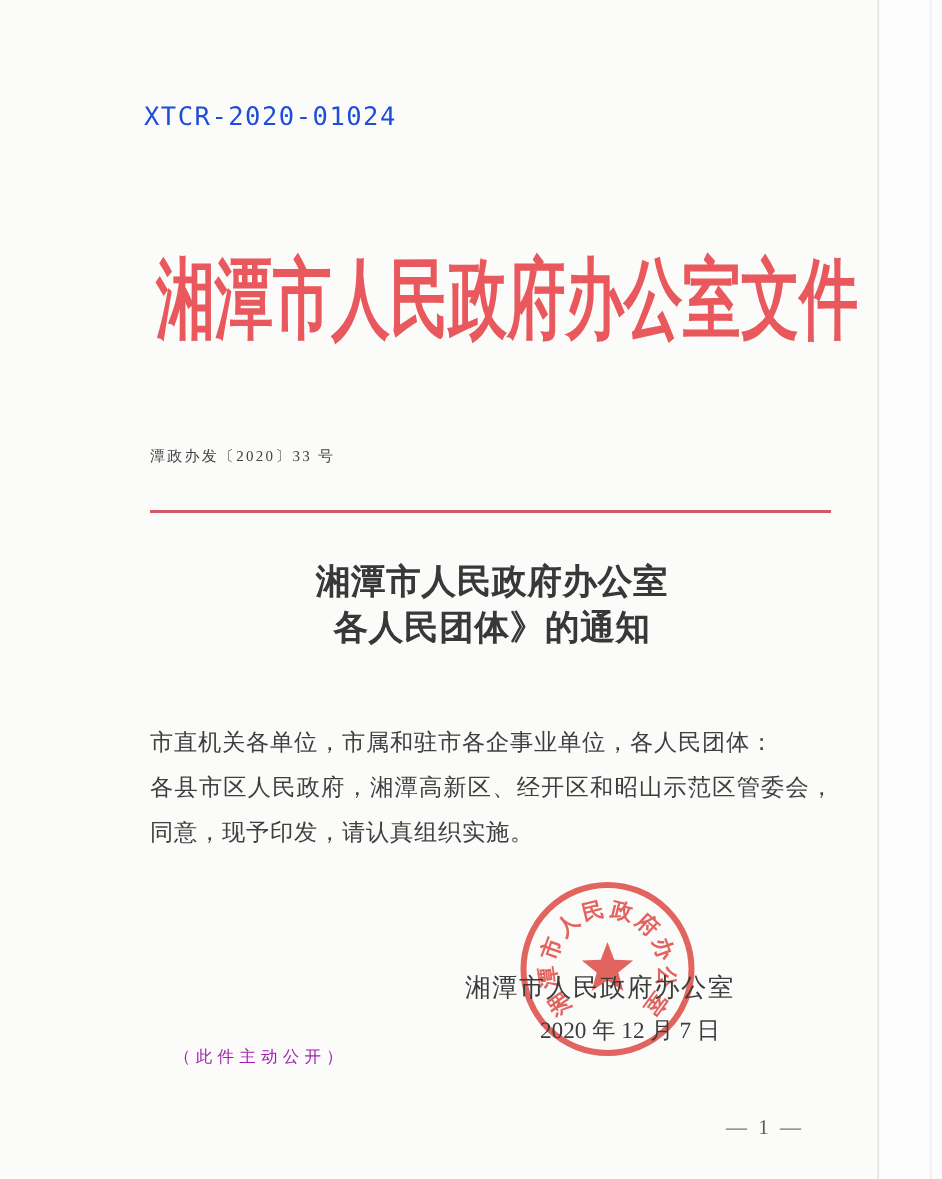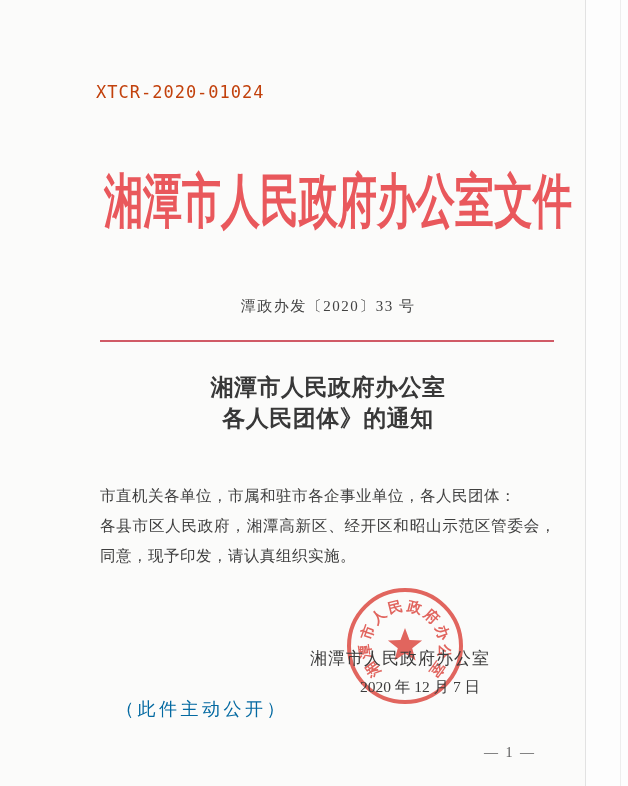--- a/index.html
+++ b/index.html
@@ -32,25 +32,25 @@
   }
   .scan-line-2 {
     position: absolute;
     left: 620px; top: 0;
     width: 1px; height: 786px;
     background: #ededed;
   }
 
   .doc-code {
     position: absolute;
-    left: 96px; top: 82px;
+    left: 96px; top: 68px;
     font-family: "DejaVu Sans Mono", monospace;
     font-size: 17px;
     letter-spacing: 1px;
-    color: #c2410c;
+    color: #1d4ed8;
   }
 
   .masthead {
     position: absolute;
     left: 104px; top: 170px;
     width: 464px;
     text-align: center;
     font-size: 39px;
     font-weight: 900;
     line-height: 1.1;
@@ -58,22 +58,21 @@
     transform: scaleY(1.5);
     transform-origin: center top;
     white-space: nowrap;
     letter-spacing: 0px;
   }
 
   .doc-number {
     position: absolute;
     left: 100px; top: 297px;
     width: 456px;
-    text-align: center;
-    font-size: 15px;
+    font-size: 10px;
     letter-spacing: 1.5px;
     color: #424242;
   }
 
   .red-rule {
     position: absolute;
     left: 100px; top: 340px;
     width: 454px; height: 2px;
     background: var(--rule-red, #d05a66);
   }
@@ -138,23 +137,23 @@
     left: 338px; top: 677px;
     width: 164px;
     text-align: center;
     font-size: 15.5px;
     color: #3c3c3c;
   }
 
   .disclosure {
     position: absolute;
     left: 116px; top: 697px;
-    font-size: 18px;
+    font-size: 11px;
     letter-spacing: 3.5px;
-    color: #0369a1;
+    color: #a21caf;
   }
 
   .page-number {
     position: absolute;
     left: 468px; top: 745px;
     width: 84px;
     text-align: center;
     font-size: 14px;
     color: #5a5a5a;
     letter-spacing: 2px;

